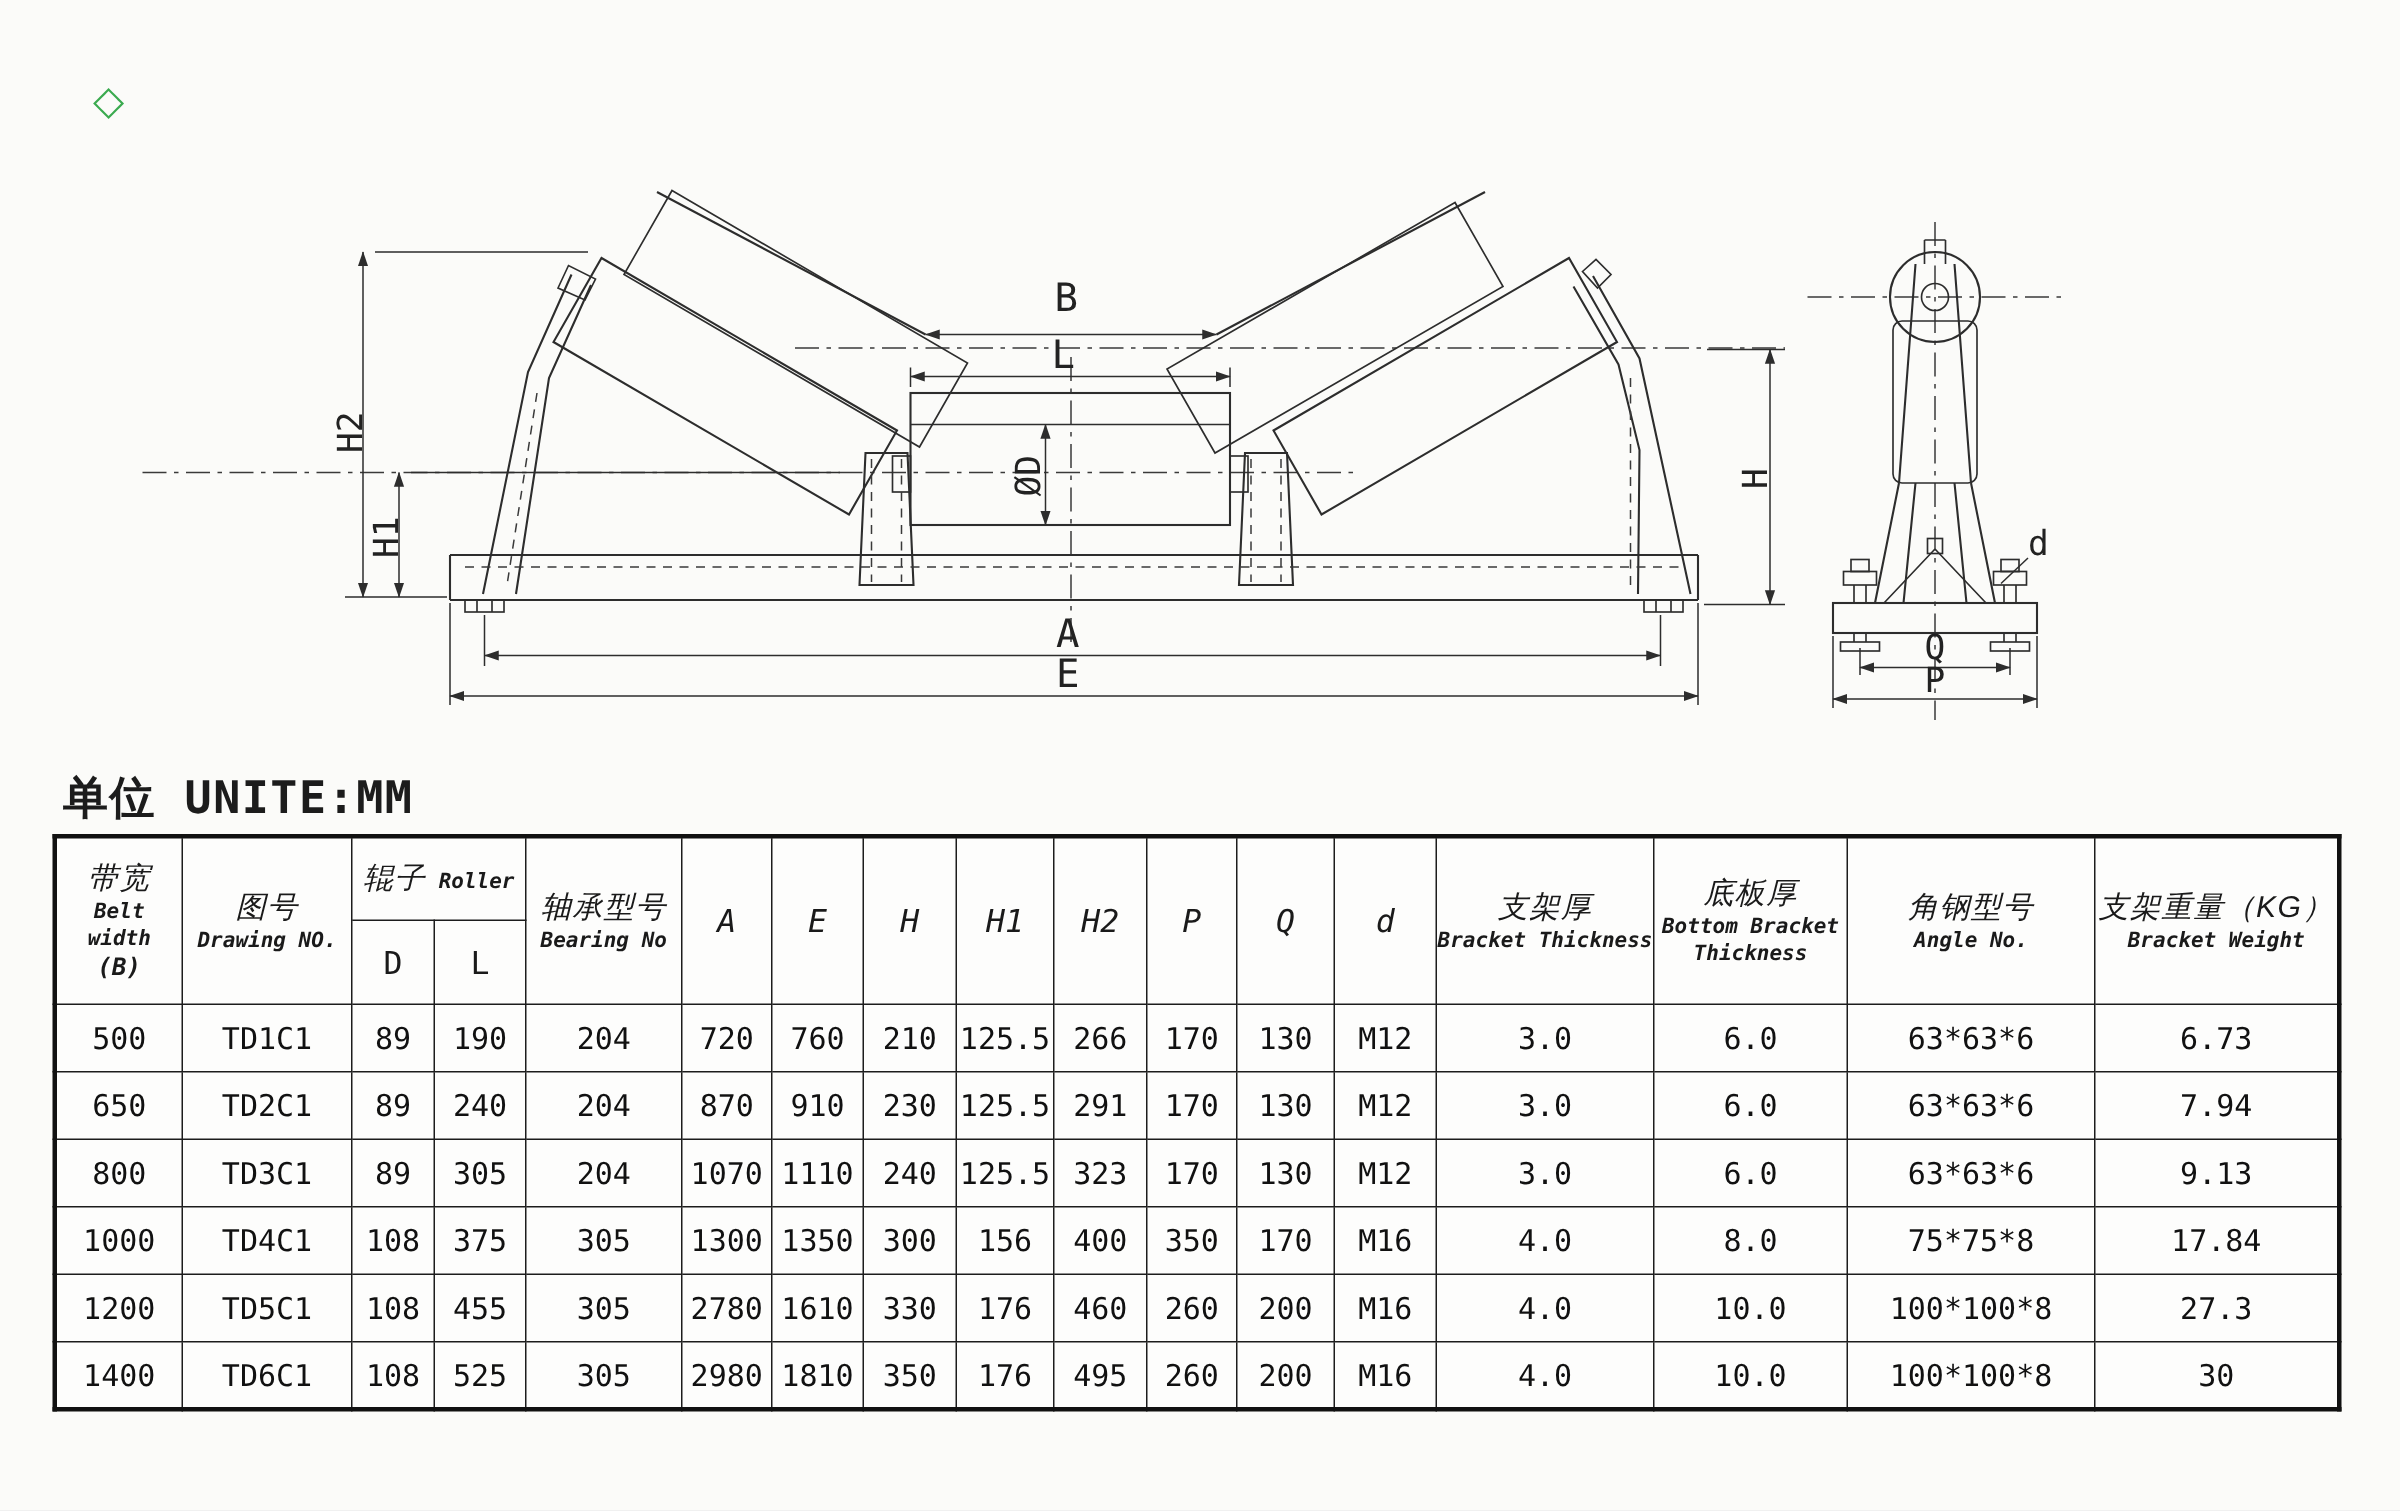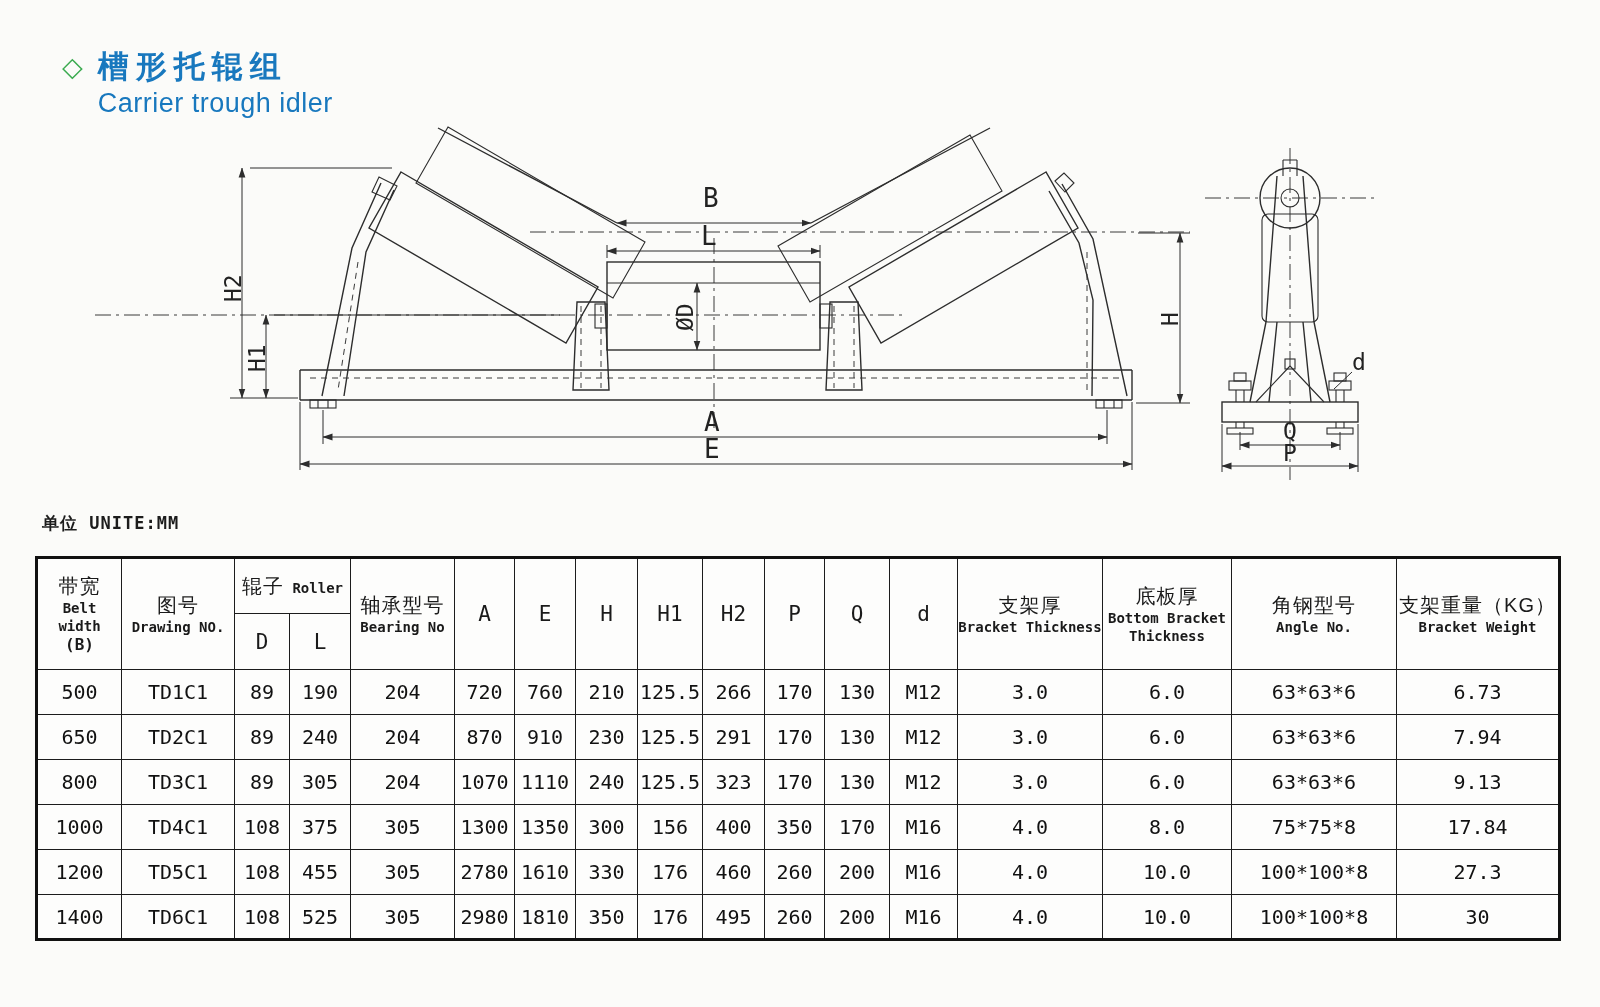--- a/index.html
+++ b/index.html
@@ -14,29 +14,29 @@
   
   svg.drawing{position:absolute;left:0;top:0;}
   .ln{fill:none;stroke:#2d2d2d;stroke-width:1.4;}
   .lnt{fill:none;stroke:#2d2d2d;stroke-width:1.1;}
   .cl{fill:none;stroke:#3a3a3a;stroke-width:1;stroke-dasharray:16 5 3 5;}
   .hid{fill:none;stroke:#3a3a3a;stroke-width:1;stroke-dasharray:6 5;}
   .dim{fill:none;stroke:#2d2d2d;stroke-width:1;}
   .dtxt{font-family:"DejaVu Sans Mono",monospace;font-size:26px;fill:#222;}
   .dtxt2{font-family:"DejaVu Sans Mono",monospace;font-size:23px;fill:#222;}
   
-  .unit{position:absolute;left:42px;top:512px;font-size:17px;letter-spacing:1px;
+  .unit{position:absolute;left:42px;top:512px;font-size:30px;letter-spacing:1px;
         font-family:"DejaVu Sans Mono",monospace;font-weight:700;color:#1c1c1c;}
   
   table.spec{position:absolute;left:35px;top:556px;width:1523px;border-collapse:collapse;
              table-layout:fixed;background:#fdfdfc;}
   table.spec th,table.spec td{border:1.6px solid #1c1c1c;text-align:center;vertical-align:middle;
              padding:0;overflow:hidden;}
   table.spec{border:3px solid #111;}
-  table.spec thead tr.r1{height:56px;}
+  table.spec thead tr.r1{height:56px;font-style:italic;}
   table.spec thead tr.r2{height:56px;}
   table.spec tbody tr{height:45px;}
   .hzh{font-size:20px;line-height:26px;font-weight:400;letter-spacing:1px;}
   .hen{font-size:14px;line-height:18px;font-family:"DejaVu Sans Mono",monospace;text-align:center;}
   .hsub{font-size:16px;line-height:20px;font-family:"DejaVu Sans Mono",monospace;}
   .hdim{font-size:21px;font-family:"DejaVu Sans Mono",monospace;font-weight:400;}
   table.spec td{font-size:20px;font-family:"DejaVu Sans Mono",monospace;color:#111;}
   .roller-head .hzh{display:inline;margin-top:23px;} .roller-head .hen{display:inline;margin-left:4px;}
 </style>
 </head>
@@ -167,24 +167,20 @@
       <text class="dtxt2" x="1283" y="439">Q</text>
 
       <path class="dim" d="M1222,424 V472 M1358,424 V472"></path>
       <path class="dim" d="M1222,466 H1358" marker-start="url(#ar)" marker-end="url(#ar)"></path>
       <text class="dtxt2" x="1283" y="461">P</text>
     </g>
   </svg>
 
   <div class="title-block">
     <span class="diamond" style="color:#3aaa4f">◇</span>
-    <div class="title-text">
-      <h1 class="title-zh" style="color:#1878be">槽形托辊组</h1>
-      <h2 class="title-en" style="color:#1878be">Carrier trough idler</h2>
-    </div>
   </div>
 
   <div class="unit">单位 UNITE:MM</div>
 
   <table class="spec">
     <colgroup>
       <col style="width:85px">
         <col style="width:113px">
         <col style="width:55px">
         <col style="width:61px">

